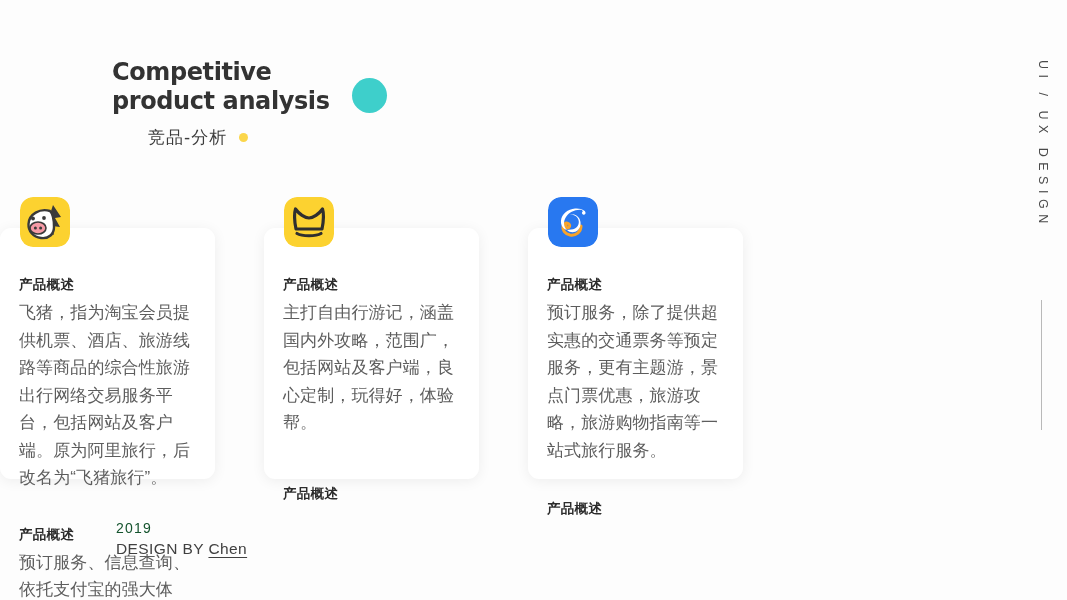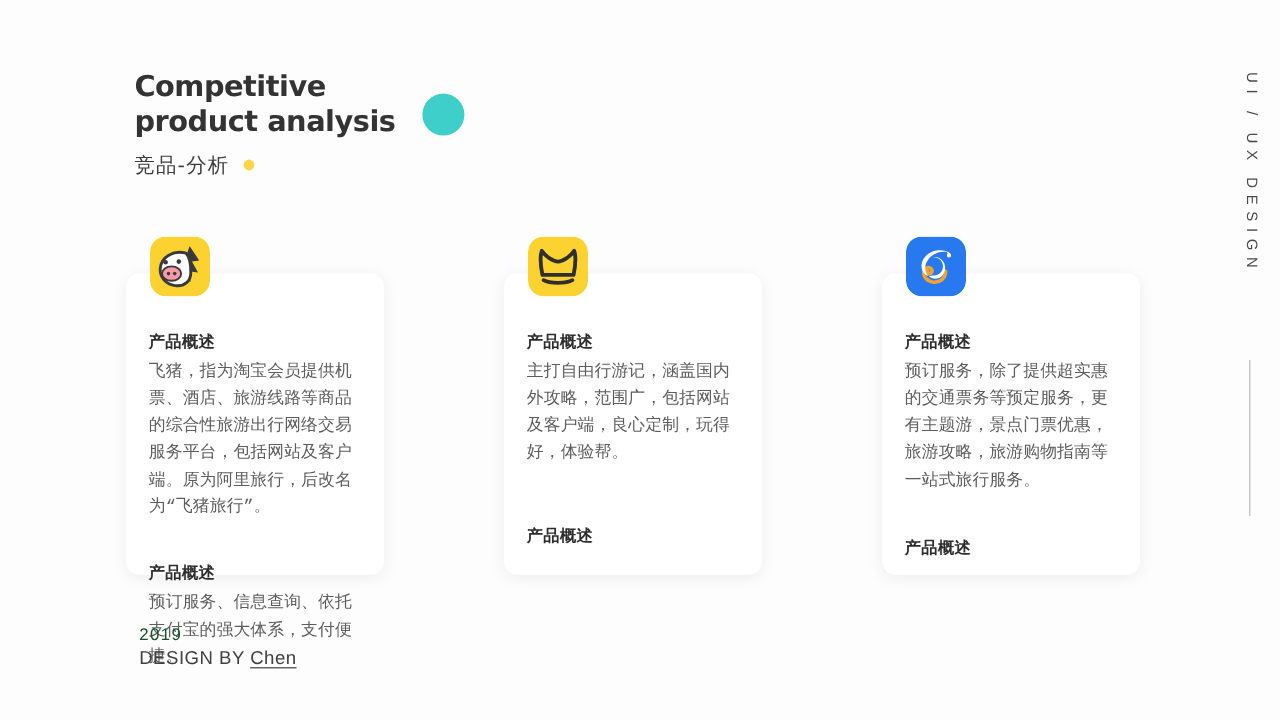--- a/index.html
+++ b/index.html
@@ -53,20 +53,21 @@
     margin-top:9px;
     display:flex;
     align-items:center;
     gap:12px;
   }
   .subtitle-cn {
     font-size:17px;
     color:#3c3c3c;
     letter-spacing:1px;
     font-family:"DejaVu Sans", sans-serif;
+    margin-left:36px;
   }
   .dot-yellow {
     width:9px; height:9px; border-radius:50%;
     background:#fbd64b;
   }
 
   
   .side-label {
     position:absolute;
     right:17px;
@@ -92,22 +93,22 @@
     height:130px;
     background:#b9b9b9;
   }
 
   
   .cards {
     position:absolute;
     left:0; right:12px;
     top:228px;
     display:flex;
-    justify-content:center;
-    gap:100px;
+    justify-content:flex-start;
+    gap:49px;
   }
   .card {
     position:relative;
     width:215px;
     height:251px;
     background:#ffffff;
     border-radius:11px;
     box-shadow:0 2px 14px rgba(0,0,0,0.065);
     padding:48px 19px 16px 19px;
   }
@@ -122,25 +123,25 @@
   .block { margin-bottom:4px; }
   .block-title {
     font-family:"DejaVu Sans", sans-serif;
     font-weight:700;
     font-size:13.5px;
     color:#2c2c2c;
     letter-spacing:0.3px;
     margin-bottom:5px;
   }
   .block-body {
-    font-size:14px;
+    font-size:17px;
     line-height:1.62;
     color:#5d5d5d;
     letter-spacing:0.1px;
-    font-family:Liberation Mono, monospace;
+    font-family:Liberation Sans, sans-serif;
   }
   .spacer-1 { height:30px; }
   .spacer-2 { height:44px; }
   .spacer-3 { height:32px; }
 
   
   .footer { position:absolute; left:116px; top:520px; }
   .footer-year {
     font-size:14px;
     color:#14532d;

